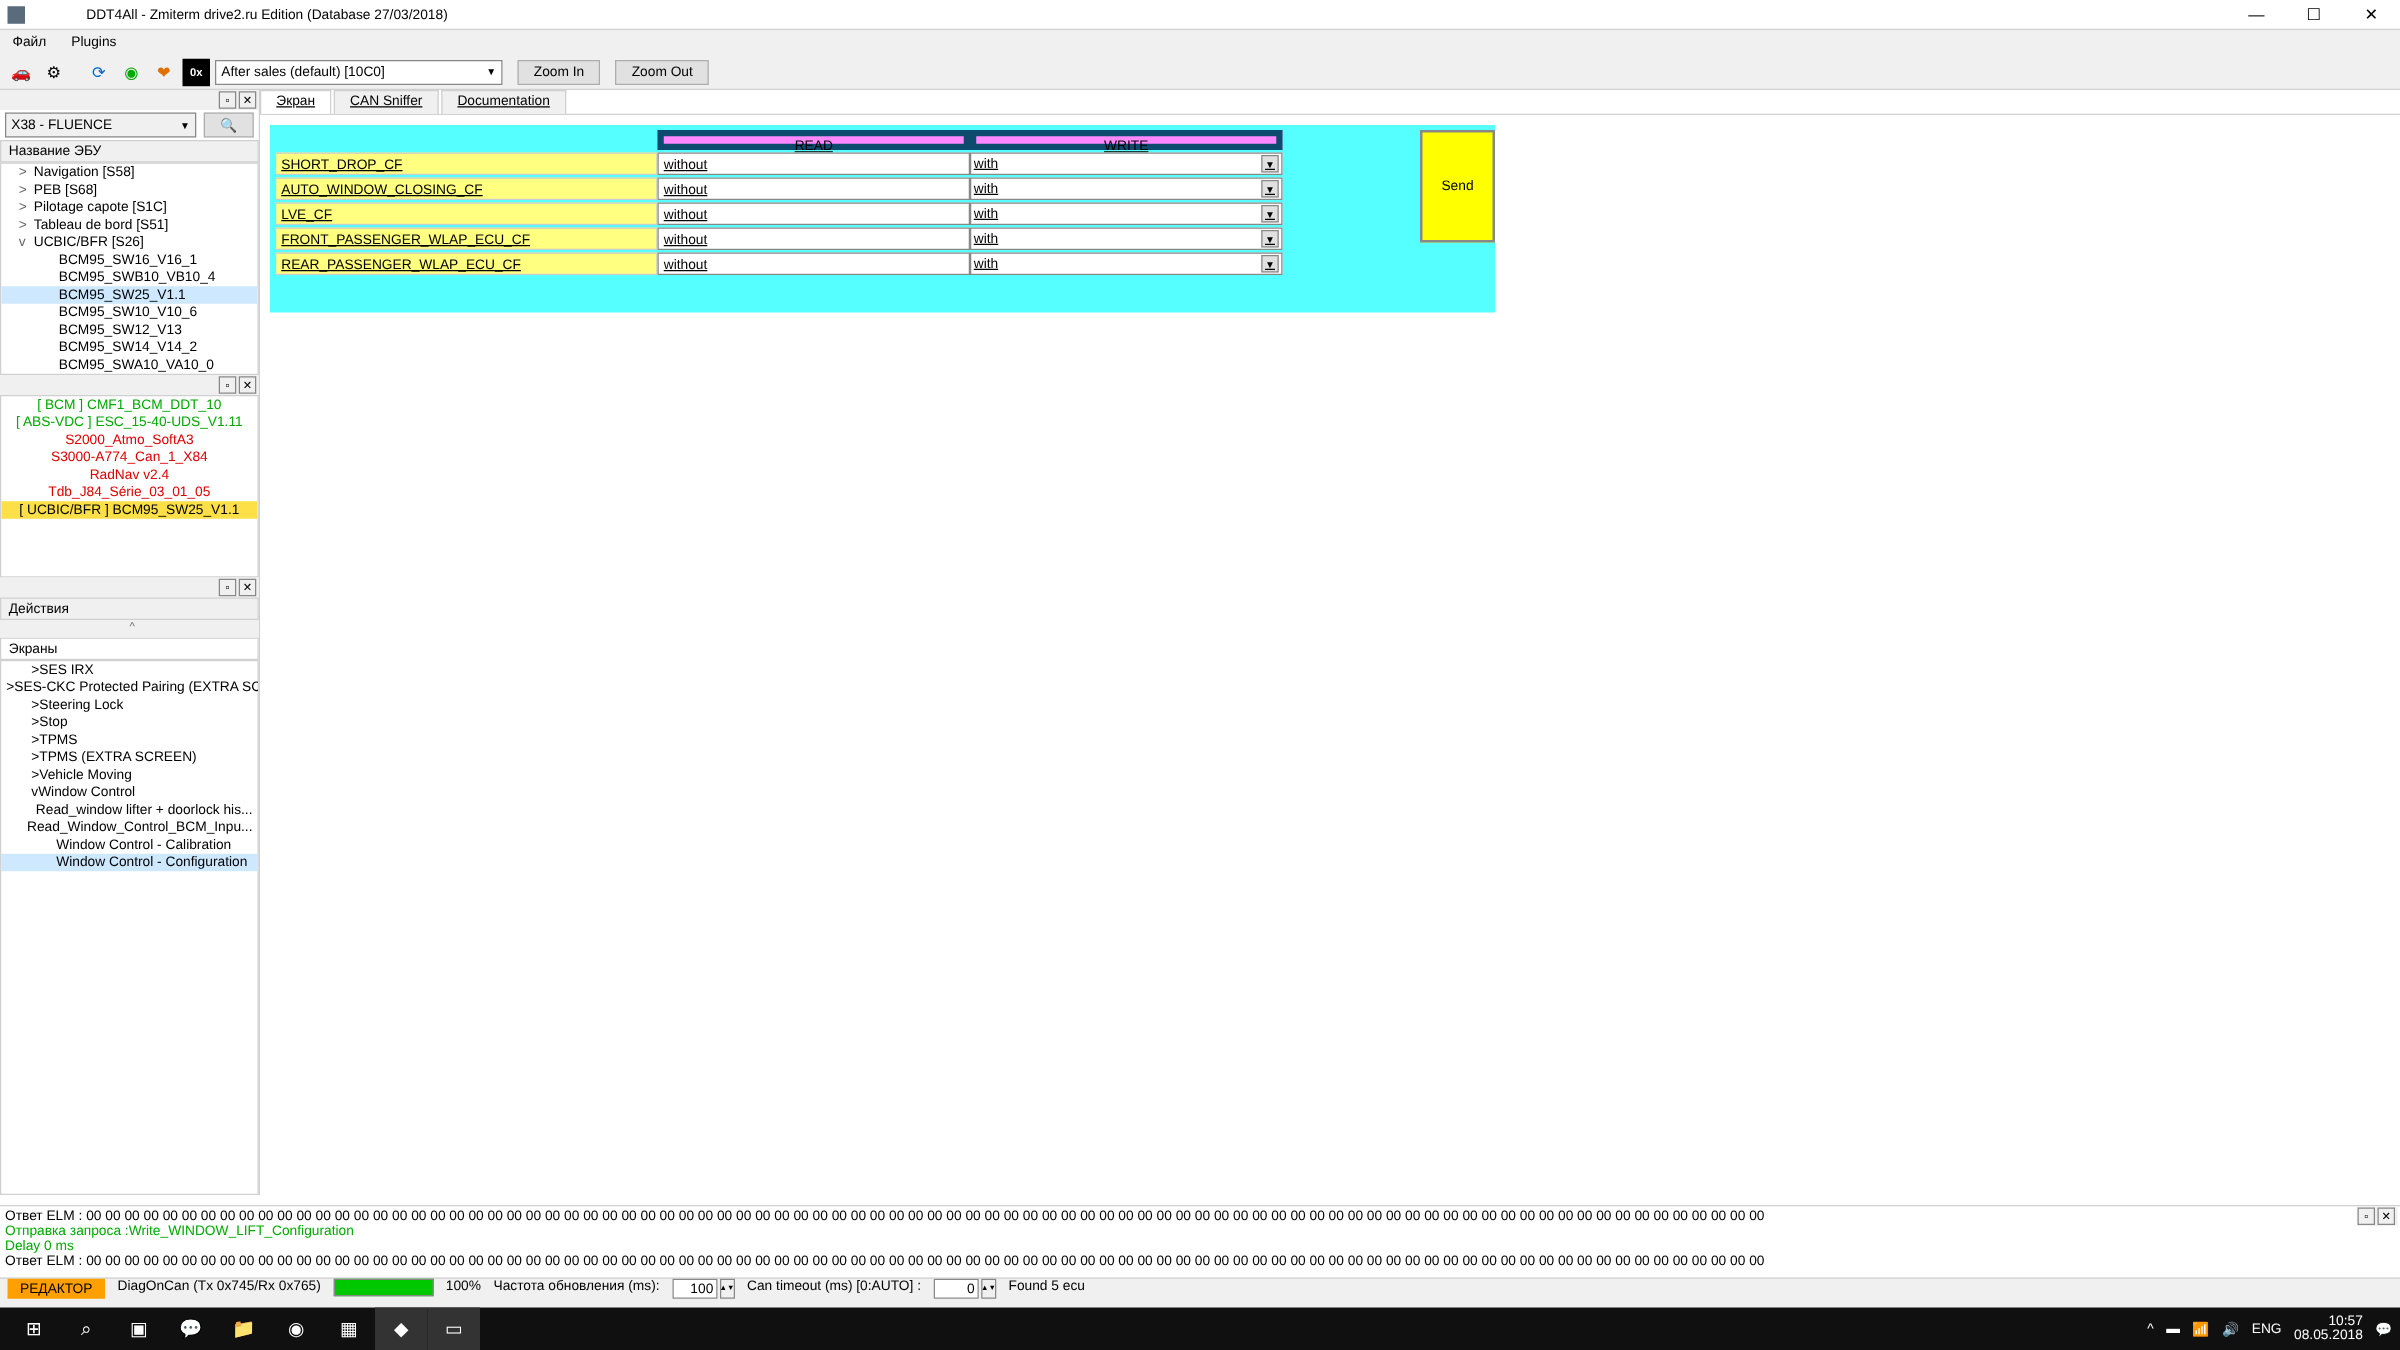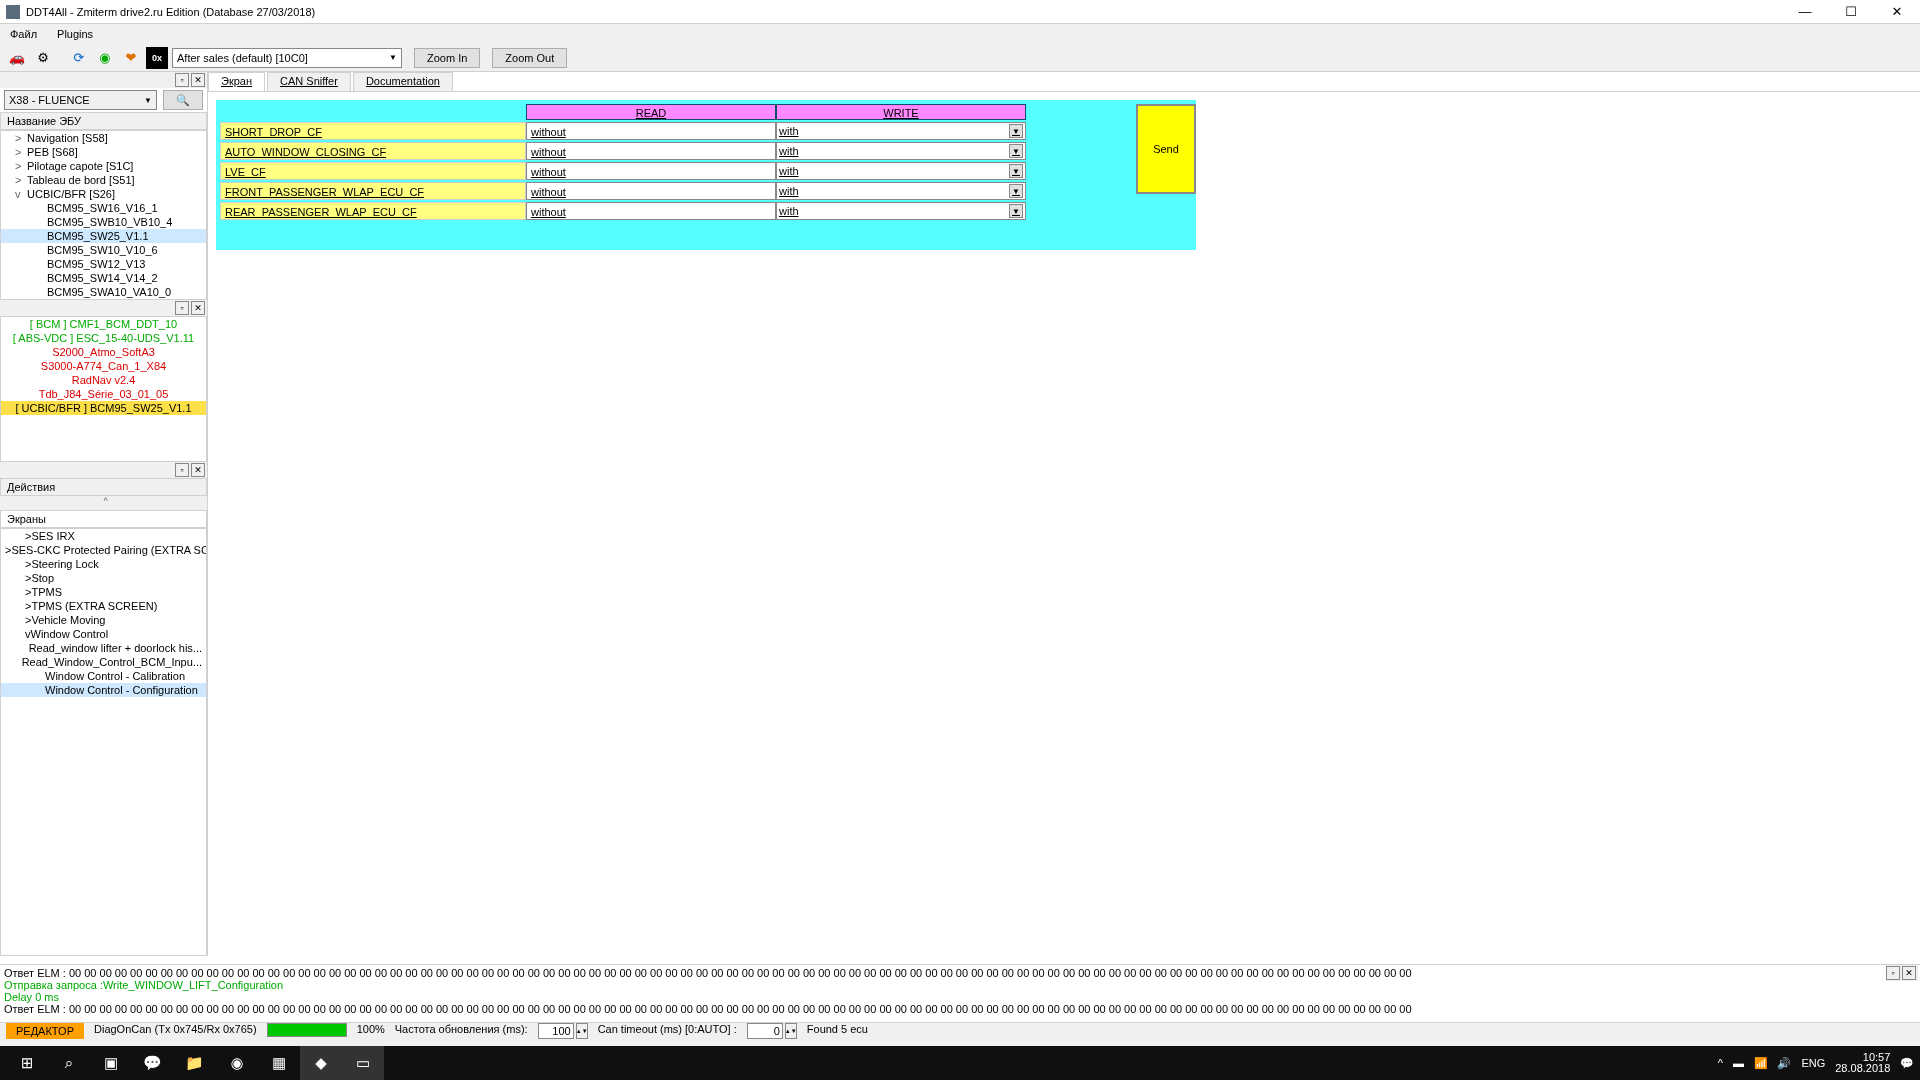--- a/index.html
+++ b/index.html
@@ -1,21 +1,21 @@
 <!DOCTYPE html>
 <html><head>
 <meta charset="utf-8">
 <style>
 * { margin:0; padding:0; box-sizing:border-box; font-family:"Segoe UI",Tahoma,sans-serif; font-size:11px; }
 body { background:#fff; width:1920px; height:1080px; overflow:hidden; position:relative; }
 
 
 .titlebar { height:24px; background:#fff; display:flex; align-items:center; padding-left:6px; border-bottom:1px solid #d0d0d0; }
 .titlebar .icon-app { width:14px; height:14px; background:#5a6b7c; margin-right:6px; }
-.titlebar .title { flex:1; color:#000; }
+.titlebar .title { flex:1; color:#000;margin-left:43px; }
 .titlebar .winbtns { display:flex; }
 .titlebar .winbtn { width:46px; height:24px; display:flex; align-items:center; justify-content:center; color:#000; font-size:13px; }
 
 
 .menubar { height:20px; display:flex; align-items:center; padding-left:6px; gap:12px; background:#f0f0f0; }
 .menubar span { padding:2px 4px; }
 
 
 .toolbar { height:28px; display:flex; align-items:center; padding:2px 6px; gap:4px; background:#f0f0f0; border-bottom:1px solid #d0d0d0; }
 .tbicon { width:22px; height:22px; border:1px solid transparent; display:flex; align-items:center; justify-content:center; font-size:13px; }
@@ -55,21 +55,21 @@
 
 .tabbar { height:20px; display:flex; border-bottom:1px solid #d0d0d0; }
 .tab { padding:2px 12px; border:1px solid #d0d0d0; border-bottom:none; margin-right:2px; background:#f0f0f0; }
 .tab.active { background:#fff; }
 
 
 .editor { position:relative; padding:8px 0 0 8px; }
 .cyanbox { background:#55ffff; width:916px; padding:4px; position:relative; }
 .gridhdr { display:flex; }
 .gridhdr .colA { width:306px; }
-.gridhdr .colB, .gridhdr .colC { width:250px; text-align:center; background:#ff88ff; height:16px; line-height:16px; border:1px solid #0c4a6e; }
+.gridhdr .colB, .gridhdr .colC { width:250px; text-align:center; background:#ff88ff; height:16px; line-height:16px; border:5px solid #0c4a6e; }
 .row5 { display:flex; align-items:center; margin-top:2px; }
 .row5 .lbl { width:306px; background:#ffff80; height:18px; line-height:18px; padding:0 4px; border:1px solid #ccc; }
 .row5 .readcell { width:250px; background:#fff; height:18px; line-height:18px; padding:0 4px; border:1px solid #888; }
 .row5 .writecell { width:250px; background:#fff; height:18px; border:1px solid #888; display:flex; align-items:center; justify-content:space-between; padding:0 2px; }
 .row5 .writecell .arrow { width:14px; height:14px; background:#e0e0e0; border:1px solid #888; display:flex; align-items:center; justify-content:center; font-size:8px; }
 .sendbtn { position:absolute; right:-64px; top:4px; width:60px; height:90px; background:#ffff00; border:2px solid #888; display:flex; align-items:center; justify-content:center; }
 .cyan-outer { width:980px; background:#55ffff; padding-bottom:26px; }
 
 
 .logarea { position:absolute; left:0; right:0; bottom:62px; height:54px; border-top:1px solid #d0d0d0; background:#fff; padding:0 4px; overflow:hidden; }
@@ -402,17 +402,17 @@
   <div class="tb" style="background:#333">▭</div>
   <div class="spacer"></div>
   <div class="tray">
     <span>^</span>
     <span>▬</span>
     <span>📶</span>
     <span>🔊</span>
     <span>ENG</span>
     <div class="clock">
       <div>10:57</div>
-      <div>28.08.2018</div>
+      <div>08.05.2018</div>
     </div>
     <span>💬</span>
   </div>
 </div>
 
 </body></html>

